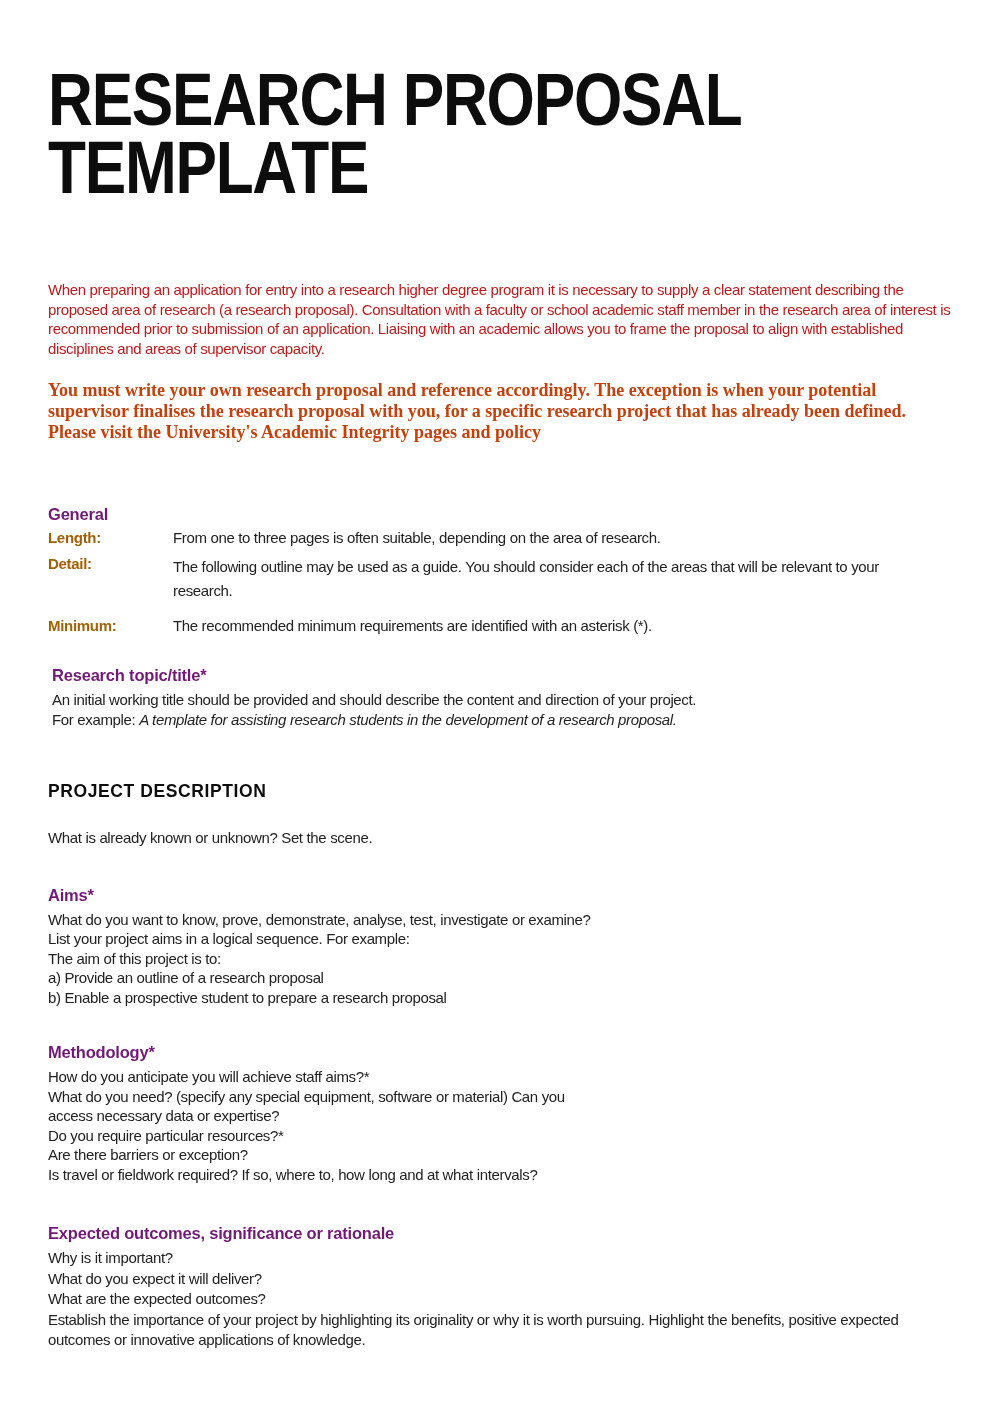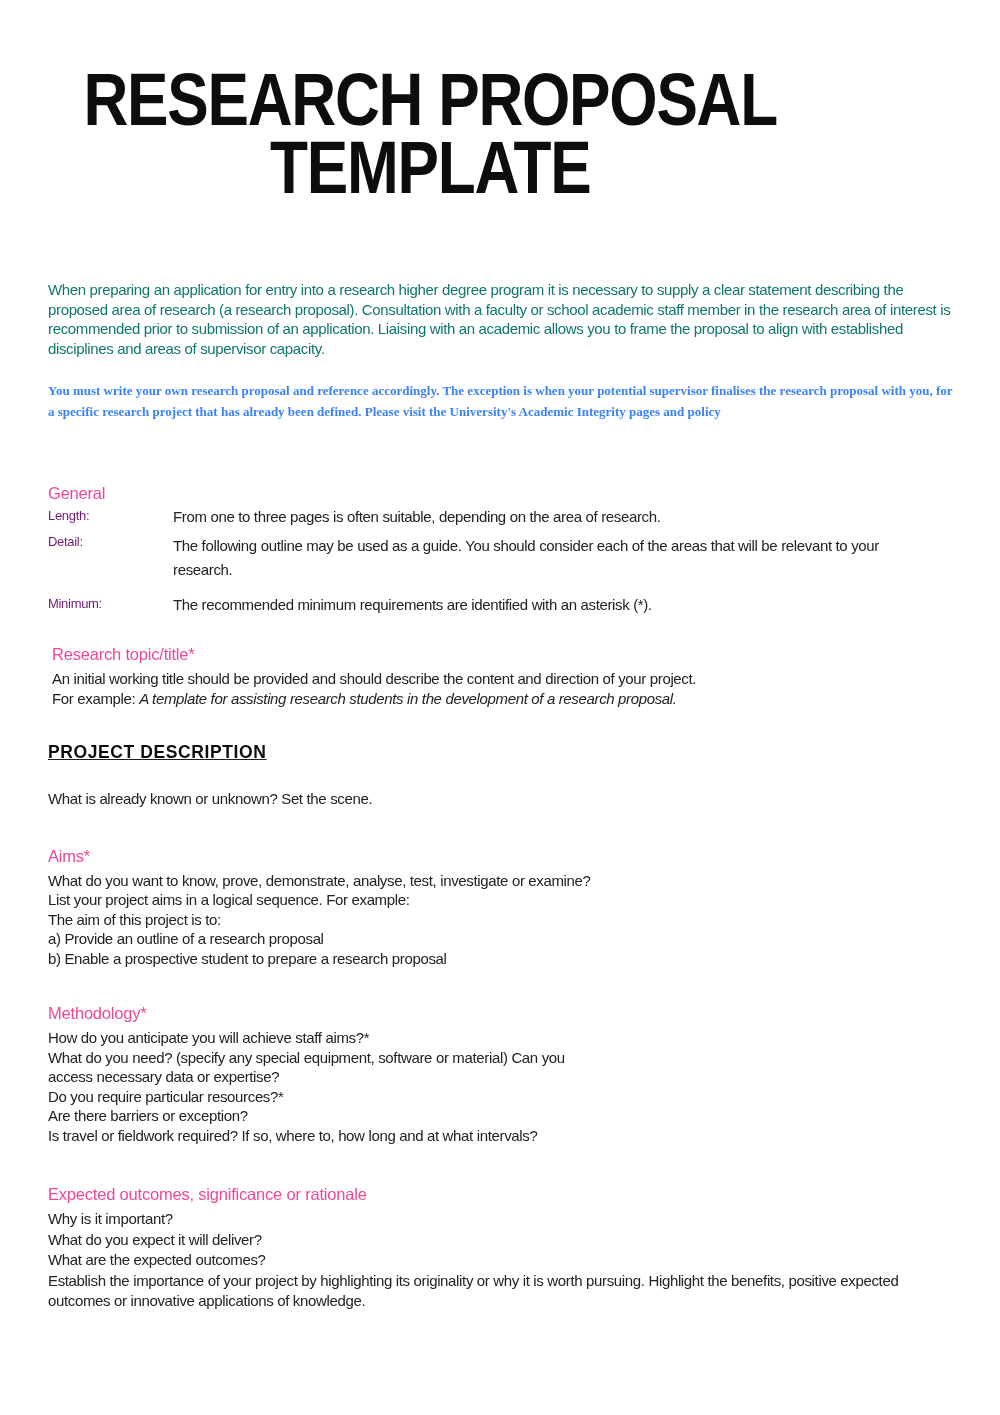--- a/index.html
+++ b/index.html
@@ -11,81 +11,81 @@
     color: #1e1e1e;
     overflow: hidden;
   }
   .page {
     box-sizing: border-box;
     width: 1000px;
     height: 1415px;
     padding: 0 42px 0 48px;
   }
   
-  .title-wrap { padding-top: 66px; text-align: center; }
+  .title-wrap { padding-top: 66px; }
   .doc-title {
     margin: 0;
     font-size: 74px;
     line-height: 68px;
     font-weight: bold;
     letter-spacing: -1.5px;
     color: #0d0d0d;
     transform: scaleX(0.84);
     transform-origin: left top;
     white-space: nowrap;
   }
   
   .intro {
     margin-top: 78px;
     max-width: 915px;
     font-size: 15px;
     line-height: 19.5px;
     letter-spacing: -0.35px;
-    color: #0f766e;
+    color: #b91c1c;
   }
   
   .notice {
     margin-top: 22px;
     max-width: 905px;
     font-family: "Liberation Serif", serif;
     font-weight: bold;
-    font-size: 13px;
+    font-size: 18px;
     line-height: 21px;
-    color: #3b82f6;
+    color: #c2410c;
   }
   
   .sec-heading {
     font-size: 16.5px;
-    font-weight: normal;
-    color: #ec4899;
+    font-weight: bold;
+    color: #701a75;
     letter-spacing: -0.2px;
     margin: 0 0 5px 0;
   }
   .caps-heading {
     font-size: 17.5px;
     font-weight: bold;
     letter-spacing: 0.6px;
     color: #0d0d0d;
     margin: 0;
   }
   .body-text {
     font-size: 15px;
     line-height: 19.5px;
     letter-spacing: -0.35px;
     color: #222222;
   }
   
   .general { margin-top: 62px; }
   .gen-row { display: flex; margin-bottom: 9px; }
-  .gen-label { width: 125px; flex: 0 0 125px; font-size: 13px; letter-spacing: -0.3px; color: #701a75; }
+  .gen-label { width: 125px; flex: 0 0 125px; font-size: 15px; letter-spacing: -0.3px; color: #a16207; font-weight: bold; }
   .gen-value { flex: 1; font-size: 15px; letter-spacing: -0.35px; color: #222222; max-width: 730px; }
   .gen-row.tall .gen-value { line-height: 24px; }
   .gen-row.last { margin-top: 14px; }
   .topic { margin-top: 32px; padding-left: 4px; }
-  .proj-desc { margin-top: 34px; text-decoration: underline; }
+  .proj-desc { margin-top: 52px; }
   .background-sec { margin-top: 26px; }
   .aims-sec { margin-top: 38px; }
   .aims-body { max-width: 560px; }
   .aims-item { }
   .methodology-sec { margin-top: 36px; }
   .methodology-sec .body-text { max-width: 565px; }
   .outcomes-sec { margin-top: 40px; }
   .outcomes-sec .body-text { max-width: 950px; line-height: 20.5px; }
   .italic { font-style: italic; }
 </style>

